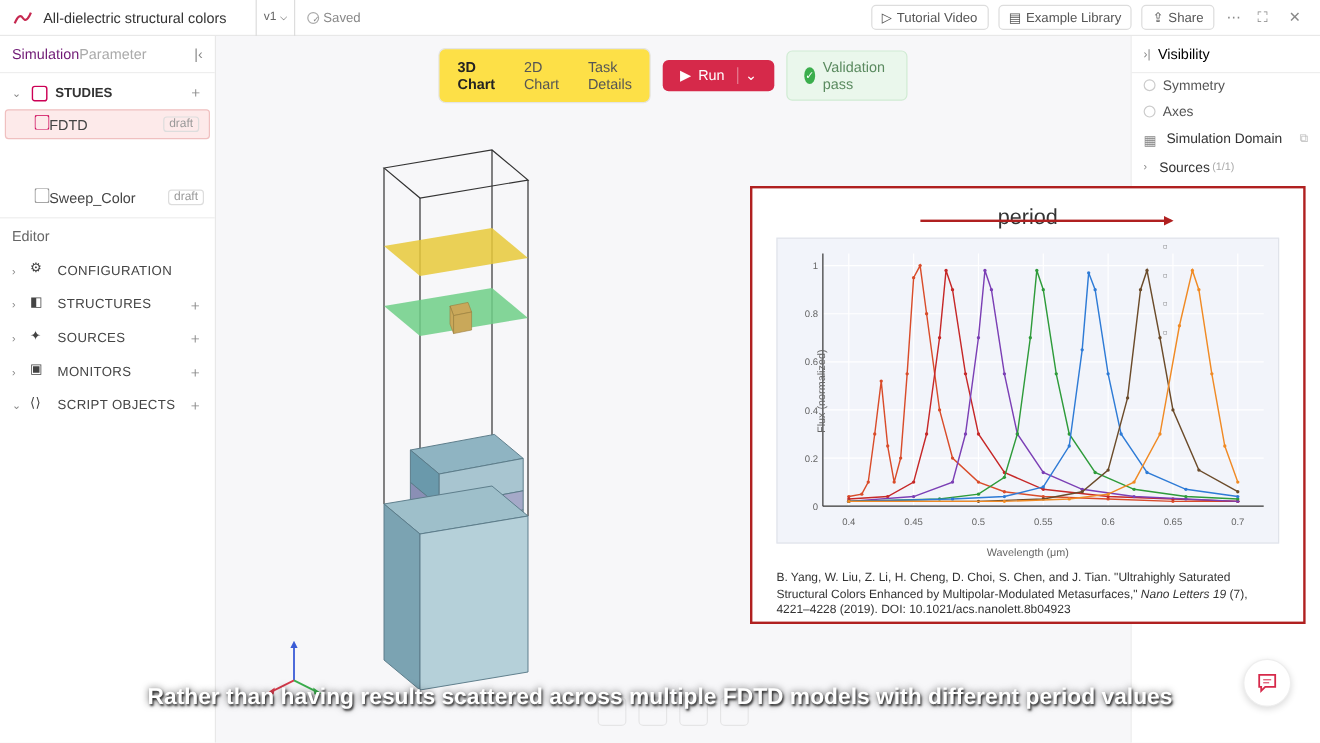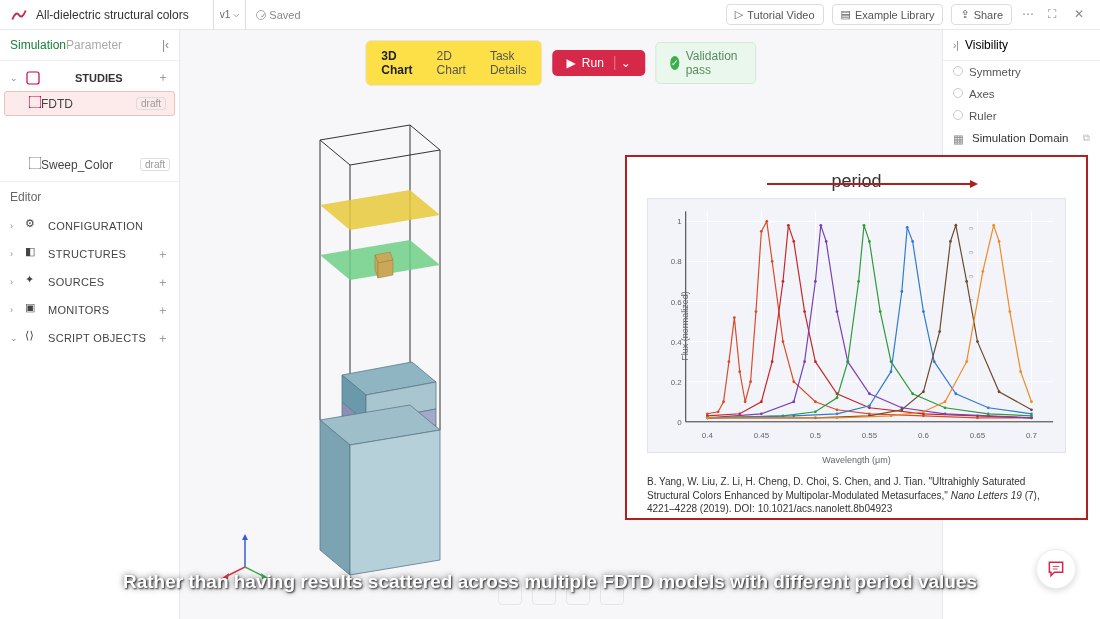--- a/index.html
+++ b/index.html
@@ -11,28 +11,28 @@
 .ver-pill { margin-left: 24px; padding: 13px 6px; border: 1px solid #ddd; border-radius: 4px; font-size: 10px; color: #666; display: inline-flex; align-items: center; gap: 3px; }
 .saved { margin-left: 10px; color: #888; display: inline-flex; align-items: center; gap: 3px; font-size: 11px; }
 .top-spacer { flex: 1; }
 .top-btn { margin-left: 8px; padding: 3px 8px; border: 1px solid #ddd; border-radius: 4px; font-size: 11px; color: #555; display: inline-flex; align-items: center; gap: 4px; cursor: pointer; }
 .top-icon { margin-left: 10px; width: 16px; height: 16px; color: #888; cursor: pointer; }
 
 .main { display: flex; height: calc(100% - 30px); }
 
 .left { width: 180px; background: #fff; border-right: 1px solid #e8e8e8; display: flex; flex-direction: column; }
 .left-hdr { display: flex; align-items: center; padding: 8px 10px; font-size: 12px; border-bottom: 1px solid #eee; }
-.left-hdr .act { color: #15803d; text-align: right; }
+.left-hdr .act { color: #701a75; text-align: right; }
 .left-hdr .inact { color: #aaa; }
 .collapse { margin-left: auto; color: #888; cursor: pointer; font-size: 12px; }
 .tree { padding: 4px 0; font-size: 12px; }
 .tree-node { display: flex; align-items: center; padding: 4px 10px; color: #444; }
 .tree-node .chev { width: 10px; color: #888; font-size: 9px; }
 .tree-node .ico { width: 16px; height: 16px; margin: 0 5px; display: inline-flex; align-items: center; justify-content: center; }
-.tree-node .lbl { flex: 1; margin-left: 29px; }
+.tree-node .lbl { flex: 1; }
 .tree-node .plus { color: #888; cursor: pointer; font-size: 12px; }
 .studies { font-weight: 600; color: #333; text-transform: uppercase; font-size: 11px; }
 .study-item { display: flex; align-items: center; padding: 4px 8px 4px 28px; font-size: 12px; color: #444; border: 1px solid transparent; margin-top: 36px; }
 .study-item.sel { background: #fdeaea; border-color: #f0c0c0; border-radius: 3px; margin: 1px 4px; padding-left: 24px; }
 .study-item .draft { margin-left: auto; font-size: 10px; color: #999; border: 1px solid #ddd; border-radius: 3px; padding: 0 4px; }
 .editor-hdr { padding: 8px 10px; font-size: 12px; color: #666; border-top: 1px solid #eee; }
 .cfg-item { display: flex; align-items: center; padding: 5px 10px; font-size: 11px; color: #444; text-transform: uppercase; letter-spacing: .3px; }
 .cfg-item .chev { width: 10px; font-size: 9px; color: #888; }
 .cfg-item .ico { width: 18px; height: 18px; margin: 0 5px; }
 .cfg-item .lbl { flex: 1; }
@@ -402,24 +402,20 @@
         <span>Visibility</span>
       </div>
     <div class="vis-item">
         <span class="dot"></span>
         <span>Symmetry</span>
       </div>
     <div class="vis-item">
         <span class="dot"></span>
         <span>Axes</span>
       </div>
-    <div class="vis-item">
-        <span class="dot"></span>
-        <span>Ruler</span>
-      </div>
     <div class="vis-item hdr">
         <span class="ico">▦</span>
         <span>Simulation Domain</span>
         <span class="end">⧉</span>
       </div>
     <div class="vis-item hdr">
         <span class="chev">›</span>
         <span>Sources</span>
         <span class="sup">(1/1)</span>
       </div>

